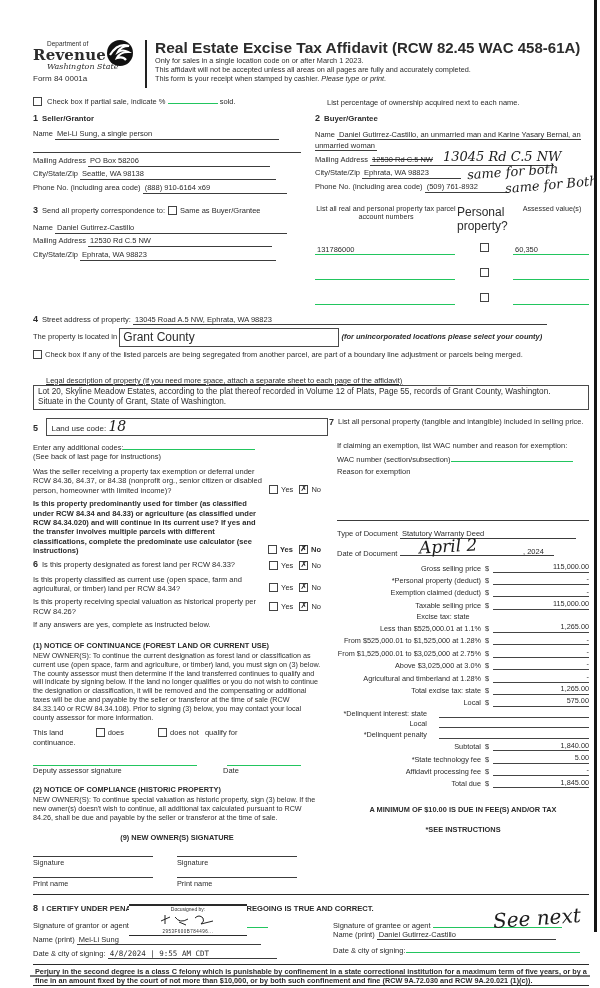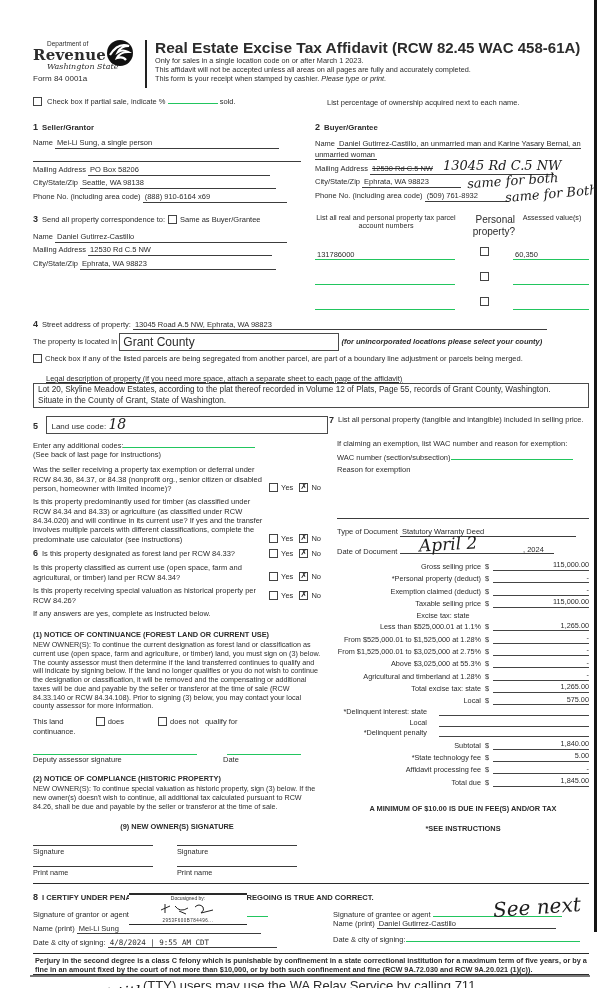--- a/index.html
+++ b/index.html
@@ -92,21 +92,21 @@
     <div class="row" style="margin-top:9px;align-items:flex-end;">
       <div class="small" style="flex:1;">
         <span class="cb"></span>
         <span>Check box if partial sale, indicate %</span>
         <span class="fill" style="width:46px;"></span>
         <span>sold.</span>
       </div>
       <div class="small" style="width:262px;">List percentage of ownership acquired next to each name.</div>
     </div>
 
-    <div class="row" style="margin-top:9px;justify-content:space-between;">
+    <div class="row" style="justify-content:space-between;">
       <div style="width:268px;margin-right:14px;">
         <div><span class="secnum">1</span><b style="font-size:7.8px;">Seller/Grantor</b></div>
         <div class="fieldrow" style="margin-top:4px;"><span>Name</span> <span class="u" style="display:inline-block;width:220px;"><span>Mei-Li Sung, a single person</span></span></div>
         <div style="border-bottom:1px solid #3c3c3c;height:9px;margin-bottom:3px;"></div>
         <div class="fieldrow"><span>Mailing Address</span> <span class="u" style="display:inline-block;width:178px;"><span>PO Box 58206</span></span></div>
         <div class="fieldrow"><span>City/State/Zip</span> <span class="u" style="display:inline-block;width:192px;"><span>Seattle, WA 98138</span></span></div>
         <div class="fieldrow"><span>Phone No. (including area code)</span> <span class="u" style="display:inline-block;width:140px;"><span>(888) 910-6164 x69</span></span></div>
       </div>
       <div style="flex:1;">
         <div><span class="secnum">2</span><b style="font-size:7.8px;">Buyer/Grantee</b></div>
@@ -132,21 +132,21 @@
     <div class="row" style="margin-top:8px;">
       <div style="width:268px;margin-right:14px;">
         <div class="small"><span class="secnum">3</span><span>Send all property correspondence to:</span><span class="cb" style="margin-left:3px;"></span><span>Same as Buyer/Grantee</span></div>
         <div class="fieldrow" style="margin-top:7px;"><span>Name</span> <span class="u" style="display:inline-block;width:228px;"><span>Daniel Gutirrez-Castillo</span></span></div>
         <div class="fieldrow"><span>Mailing Address</span> <span class="u" style="display:inline-block;width:180px;"><span>12530 Rd C.5 NW</span></span></div>
         <div class="fieldrow"><span>City/State/Zip</span> <span class="u" style="display:inline-block;width:192px;"><span>Ephrata, WA  98823</span></span></div>
       </div>
       <div style="flex:1;">
         <div class="row">
           <div class="small" style="width:142px;text-align:center;font-size:7.2px;">List all real and personal property tax parcel account numbers</div>
-          <div class="small" style="width:58px;text-align:right;font-size:10px;">Personal property?</div>
+          <div class="small" style="width:58px;text-align:left;font-size:12px;">Personal property?</div>
           <div class="small" style="flex:1;text-align:center;font-size:7.2px;">Assessed value(s)</div>
         </div>
         <div class="row" style="margin-top:4px;align-items:flex-end;">
           <span class="fill" style="width:136px;font-size:7.5px;"><span>131786000</span></span>
           <span style="width:58px;text-align:center;"><span class="cb" style="margin:0;"></span></span>
           <span class="fill" style="flex:1;font-size:7.5px;"><span>60,350</span></span>
         </div>
         <div class="row" style="margin-top:7px;align-items:flex-end;">
           <span class="fill" style="width:136px;height:8px;"></span>
           <span style="width:58px;text-align:center;"><span class="cb" style="margin:0;"></span></span>
@@ -161,21 +161,21 @@
     </div>
 
     <div style="margin-top:9px;">
       <div class="small"><span class="secnum">4</span><span>Street address of property:</span> <span class="u" style="display:inline-block;width:410px;"><span>13045 Road A.5 NW, Ephrata, WA  98823</span></span></div>
       <div class="small" style="margin-top:3px;">
         <span>The property is located in</span>
         <span class="countybox"><span>Grant County</span></span>
         <b><i>(for unincorporated locations please select your county)</i></b>
       </div>
       <div class="small" style="margin-top:3px;"><span class="cb"></span><span>Check box if any of the listed parcels are being segregated from another parcel, are part of a boundary line adjustment or parcels being merged.</span></div>
-      <div class="small" style="margin-top:10px;text-decoration:underline;padding-left:13px;">Legal description of property (if you need more space, attach a separate sheet to each page of the affidavit)</div>
+      <div class="small" style="margin-top:16px;text-decoration:underline;padding-left:13px;">Legal description of property (if you need more space, attach a separate sheet to each page of the affidavit)</div>
       <div class="legalbox">
         <div>Lot 20, Skyline Meadow Estates, according to the plat thereof recorded in Volume 12 of Plats, Page 55, records of Grant County, Washington.</div>
         <div>Situate in the County of Grant, State of Washington.</div>
       </div>
     </div>
 
     <div class="row" style="margin-top:7px;">
       <div style="width:296px;">
         <span class="secnum">5</span>
         <span class="lubox">
@@ -198,21 +198,21 @@
         <div class="q" style="margin-top:6px;">
           <div class="qtext">Was the seller receiving a property tax exemption or deferral under RCW 84.36, 84.37, or 84.38 (nonprofit org., senior citizen or disabled person, homeowner with limited income)?</div>
           <div class="yn">
             <span class="cb"></span><span>Yes</span>
             <span class="cb" style="margin-left:4px;">
                 <i>✗</i>
               </span><span>No</span>
           </div>
         </div>
 
-        <div class="q" style="margin-top:3px;">
+        <div class="q" style="margin-top:3px;font-weight:bold;">
           <div class="qtext">Is this property predominantly used for timber (as classified under RCW 84.34 and 84.33) or agriculture (as classified under RCW 84.34.020) and will continue in its current use? If yes and the transfer involves multiple parcels with different classifications, complete the predominate use calculator (see instructions)</div>
           <div class="yn">
             <span class="cb"></span><span>Yes</span>
             <span class="cb" style="margin-left:4px;">
                 <i>✗</i>
               </span><span>No</span>
           </div>
         </div>
 
         <div class="q" style="margin-top:4px;">
@@ -337,21 +337,21 @@
               <span class="tlabel">From $525,000.01 to $1,525,000 at 1.28%</span>
               <span class="td">$</span>
               <span class="tval">-</span>
             </div>
           <div class="trow">
               <span class="tlabel">From $1,525,000.01 to $3,025,000 at 2.75%</span>
               <span class="td">$</span>
               <span class="tval">-</span>
             </div>
           <div class="trow">
-              <span class="tlabel">Above $3,025,000 at 55.3%</span>
+              <span class="tlabel">Above $3,025,000 at 3.0%</span>
               <span class="td">$</span>
               <span class="tval">-</span>
             </div>
           <div class="trow">
               <span class="tlabel">Agricultural and timberland at 1.28%</span>
               <span class="td">$</span>
               <span class="tval">-</span>
             </div>
           <div class="trow">
               <span class="tlabel">Total excise tax: state</span>

